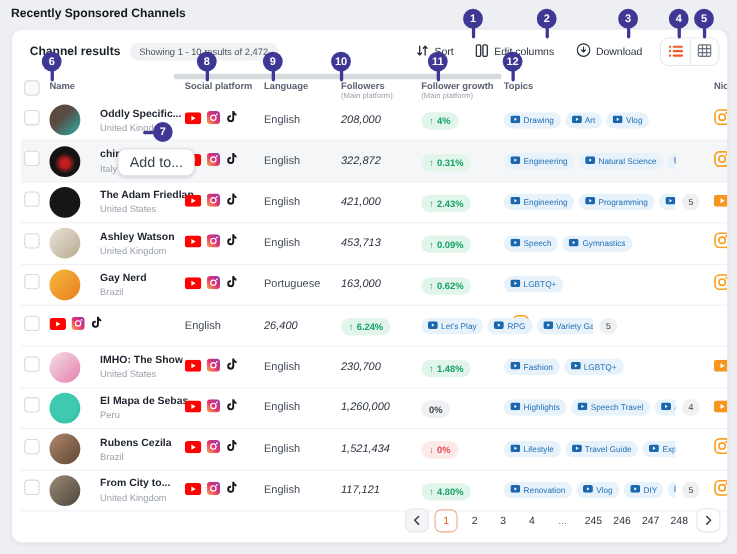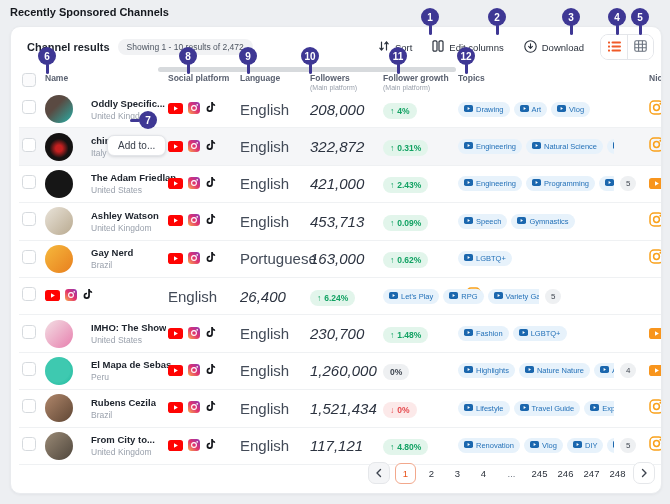--- a/index.html
+++ b/index.html
@@ -33,23 +33,23 @@
   .av3{background:#161616;}
   .av4{background:linear-gradient(135deg,#e9e3d9,#b9aa90);}
   .av5{background:linear-gradient(135deg,#f6b93d,#e87f1e);}
   .av6{background:linear-gradient(135deg,#6b7c3f,#2f3a24);}
   .av7{background:linear-gradient(135deg,#f3dfe4,#e77fae);}
   .av8{background:radial-gradient(circle at 45% 45%,#3ec9b0 55%,#17b597);}
   .av9{background:linear-gradient(135deg,#b0876b,#5f4634);}
   .av10{background:linear-gradient(135deg,#9a8a76,#4f463c);}
   .nm{font-size:9.5px;font-weight:bold;color:#20262f;white-space:nowrap;max-width:86px;overflow:hidden;}
   .country{font-size:8.5px;color:#9aa1ac;margin-top:2px;white-space:nowrap;}
-  .addto{position:absolute;left:88px;top:7px;background:#fff;border:1px solid #e3e5e9;border-radius:7px;box-shadow:0 1px 3px rgba(20,25,40,.14);padding:4px 10px;font-family:inherit;font-size:10px;color:#3a404c;z-index:5;cursor:pointer;white-space:nowrap;}
+  .addto{position:absolute;left:88px;top:7px;background:#fff;border:1px solid #e3e5e9;border-radius:7px;box-shadow:0 1px 3px rgba(20,25,40,.14);padding:4px 10px;font-family:inherit;font-size:13px;color:#3a404c;z-index:5;cursor:pointer;white-space:nowrap;}
   .socials{display:flex;align-items:center;gap:5px;}
-  .lang,.followers{font-size:15px;color:#434b58;}
+  .lang,.followers{font-size:10px;color:#434b58;}
   .followers{color:#2c3340;font-style:italic;}
   .growth{display:inline-flex;align-items:center;gap:3px;font-size:8.5px;font-weight:600;border-radius:9px;padding:3px 7px;}
   .growth.up{background:#e2f5eb;color:#12a263;}
   .growth.down{background:#fce9e9;color:#e5494d;}
   .growth.flat{background:#eef0f2;color:#3f4650;}
   .topics-cell{position:relative;display:flex;align-items:center;height:100%;}
   .topics-clip{display:flex;align-items:center;gap:4px;width:156px;overflow:hidden;flex:none;}
   .topic{display:inline-flex;align-items:center;gap:3px;background:#e7f2fb;color:#2471b8;border-radius:9px;padding:3px 6px;font-size:7.5px;font-weight:500;white-space:nowrap;flex:none;}
   .more{position:absolute;left:162px;background:#eef0f2;color:#3f4650;border-radius:8px;padding:3px 6px;font-size:8px;font-weight:500;}
   .niche{padding-left:8px;display:flex;align-items:center;}
@@ -628,21 +628,21 @@
                   <rect width="9" height="7" rx="1.8" fill="#1b67ae"></rect>
                   <path d="M3.6 2l2.4 1.5-2.4 1.5z" fill="#fff"></path>
                 </svg></span>
               <span>Highlights</span>
             </span>
             <span class="topic">
               <span><svg width="9" height="7" viewBox="0 0 9 7">
                   <rect width="9" height="7" rx="1.8" fill="#1b67ae"></rect>
                   <path d="M3.6 2l2.4 1.5-2.4 1.5z" fill="#fff"></path>
                 </svg></span>
-              <span>Nature Nature</span>
+              <span>Speech Travel</span>
             </span>
             <span class="topic">
               <span><svg width="9" height="7" viewBox="0 0 9 7">
                   <rect width="9" height="7" rx="1.8" fill="#1b67ae"></rect>
                   <path d="M3.6 2l2.4 1.5-2.4 1.5z" fill="#fff"></path>
                 </svg></span>
               <span>Adventure</span>
             </span>
           </div>
           <span class="more">4</span>

